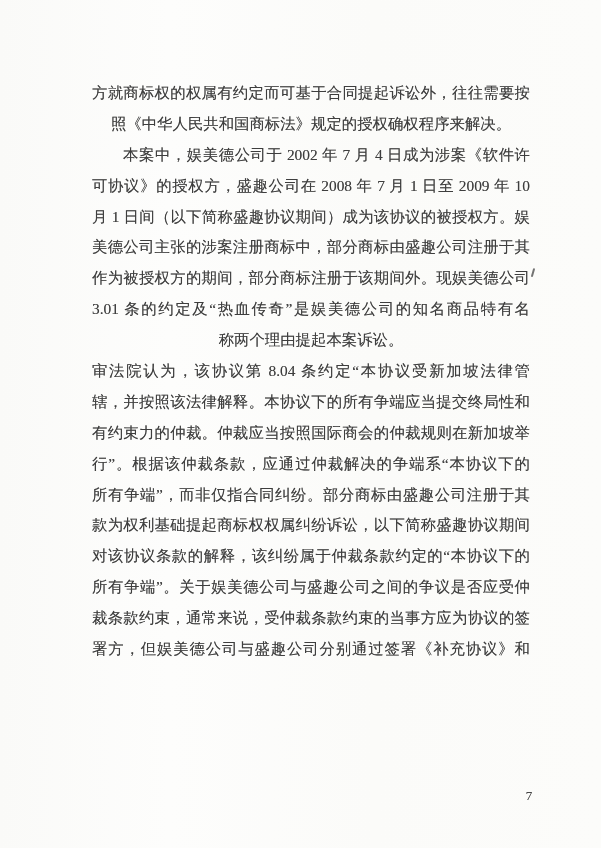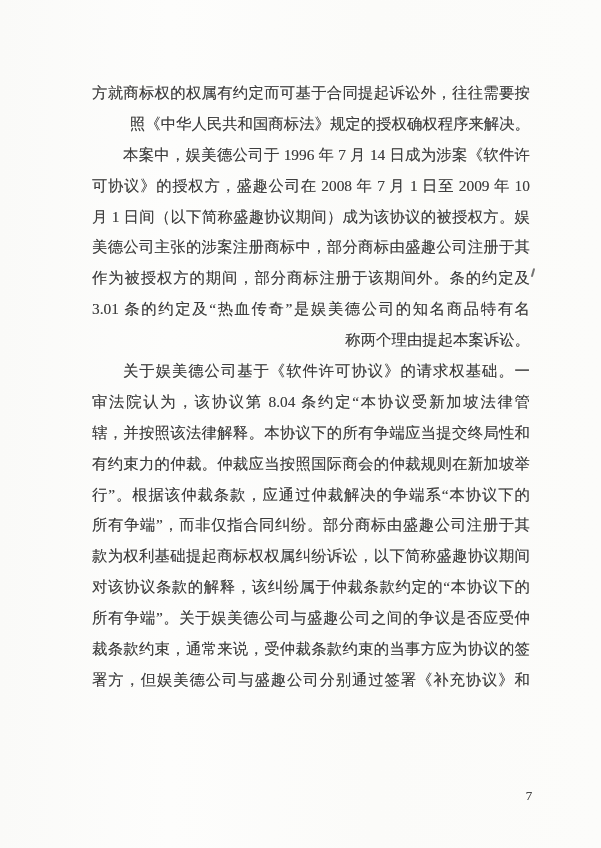--- a/index.html
+++ b/index.html
@@ -28,21 +28,21 @@
     font-size: 15.4px;
     white-space: normal;
     text-align: justify;
     text-align-last: justify;
     text-shadow: 0 0 0.6px rgba(70,70,70,0.55);
   }
   .line.indent {
     text-indent: 31px;
   }
   .line.end {
-    text-align: right;
+    text-align: center;
     text-align-last: auto;
   }
   .page-number {
     position: absolute;
     left: 517px;
     top: 787px;
     width: 24px;
     text-align: center;
     font-size: 13px;
     line-height: 18px;
@@ -61,28 +61,27 @@
     opacity: 0.85;
   }
 </style>
 </head>
 <body>
 
 <div class="page">
   <div class="text-block" id="lines">
       <div class="line">方就商标权的权属有约定而可基于合同提起诉讼外，往往需要按</div>
       <div class="line end">照《中华人民共和国商标法》规定的授权确权程序来解决。</div>
-      <div class="line indent">本案中，娱美德公司于 1996 年 7 月 14 日成为涉案《软件许</div>
+      <div class="line indent">本案中，娱美德公司于 2002 年 7 月 4 日成为涉案《软件许</div>
       <div class="line">可协议》的授权方，盛趣公司在 2008 年 7 月 1 日至 2009 年 10</div>
       <div class="line">月 1 日间（以下简称盛趣协议期间）成为该协议的被授权方。娱</div>
       <div class="line">美德公司主张的涉案注册商标中，部分商标由盛趣公司注册于其</div>
-      <div class="line">作为被授权方的期间，部分商标注册于该期间外。条的约定及</div>
+      <div class="line">作为被授权方的期间，部分商标注册于该期间外。现娱美德公司</div>
       <div class="line">3.01 条的约定及“热血传奇”是娱美德公司的知名商品特有名</div>
       <div class="line end">称两个理由提起本案诉讼。</div>
-      <div class="line indent">关于娱美德公司基于《软件许可协议》的请求权基础。一</div>
       <div class="line">审法院认为，该协议第 8.04 条约定“本协议受新加坡法律管</div>
       <div class="line">辖，并按照该法律解释。本协议下的所有争端应当提交终局性和</div>
       <div class="line">有约束力的仲裁。仲裁应当按照国际商会的仲裁规则在新加坡举</div>
       <div class="line">行”。根据该仲裁条款，应通过仲裁解决的争端系“本协议下的</div>
       <div class="line">所有争端”，而非仅指合同纠纷。部分商标由盛趣公司注册于其</div>
       <div class="line">款为权利基础提起商标权权属纠纷诉讼，以下简称盛趣协议期间</div>
       <div class="line">对该协议条款的解释，该纠纷属于仲裁条款约定的“本协议下的</div>
       <div class="line">所有争端”。关于娱美德公司与盛趣公司之间的争议是否应受仲</div>
       <div class="line">裁条款约束，通常来说，受仲裁条款约束的当事方应为协议的签</div>
       <div class="line">署方，但娱美德公司与盛趣公司分别通过签署《补充协议》和</div>

